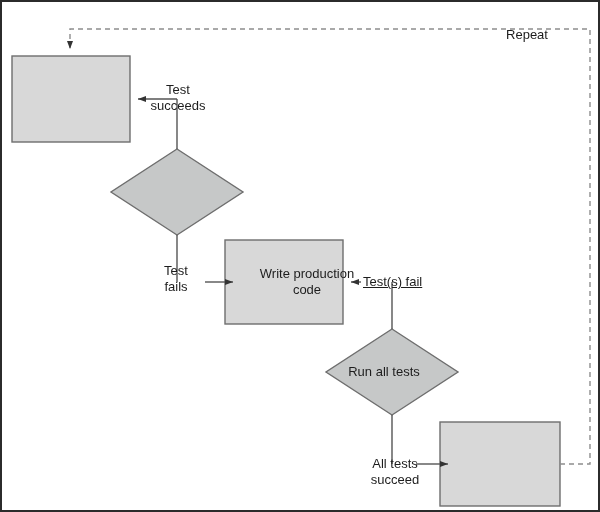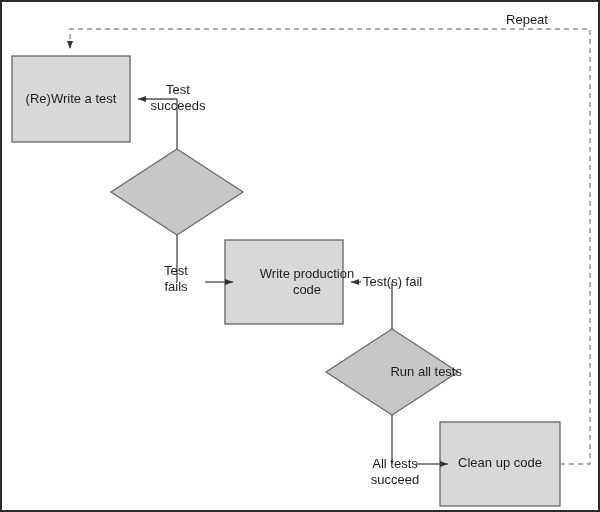--- a/index.html
+++ b/index.html
@@ -36,21 +36,21 @@
   }
   .edge-label {
     position: absolute;
     text-align: center;
     color: #1d1d1d;
     font-size: 13px;
     line-height: 16px;
     font-family: "Liberation Sans", sans-serif;
     white-space: pre-line;
   }
-  .edge-label.left-align { text-align: left; }
+  .edge-label.left-align { text-align: left; text-decoration: underline; }
 </style>
 </head>
 <body>
 
 <div id="canvas">
 
   <svg id="flow-svg" viewBox="0 0 600 512" xmlns="http://www.w3.org/2000/svg">
     <defs>
       <marker id="arrow" markerWidth="9" markerHeight="9" refX="8" refY="3" orient="auto" markerUnits="userSpaceOnUse">
         <path d="M0,0 L8,3 L0,6 z" fill="#333333"></path>
@@ -80,36 +80,34 @@
     <path d="M390,327 L390,280" fill="none" stroke="#555555" stroke-width="1.4"></path>
 
     <path d="M359,280 L349,280" fill="none" stroke="#555555" stroke-width="1.4" marker-end="url(#arrow)"></path>
 
     <path d="M390,413 L390,462" fill="none" stroke="#555555" stroke-width="1.4"></path>
     <path d="M414,462 L446,462" fill="none" stroke="#555555" stroke-width="1.4" marker-end="url(#arrow)"></path>
 
     <path d="M558,462 L588,462 L588,27 L68,27 L68,47" fill="none" stroke="#8d8d8d" stroke-width="1.4" stroke-dasharray="5,4" marker-end="url(#arrow-dash)"></path>
   </svg>
 
-  <div class="node-label" style="left:10px; top:89px; width:118px;">(Re)Write a test</div>
 
 
   <div class="node-label" style="left:223px; top:264px; width:118px;padding-left:23px;">Write production
 code</div>
 
-  <div class="node-label" style="left:340px; top:362px; width:120px;text-align:right;">Run all tests</div>
+  <div class="node-label" style="left:322px; top:362px; width:120px;">Run all tests</div>
 
-  <div class="node-label" style="left:438px; top:453px; width:120px;">Clean up code</div>
 
   <div class="edge-label" style="left:142px; top:80px; width:68px;">Test
 succeeds</div>
 
   <div class="edge-label" style="left:148px; top:261px; width:52px;">Test
 fails</div>
 
   <div class="edge-label left-align" style="left:361px; top:272px; width:80px;">Test(s) fail</div>
 
   <div class="edge-label" style="left:358px; top:417px; width:70px;margin-top:37px;">All tests
 succeed</div>
 
-  <div class="edge-label" style="left:497px; top:10px; width:56px;">Repeat</div>
+  <div class="edge-label" style="left:497px; top:25px; width:56px;">Repeat</div>
 
 </div>
 
 </body></html>

